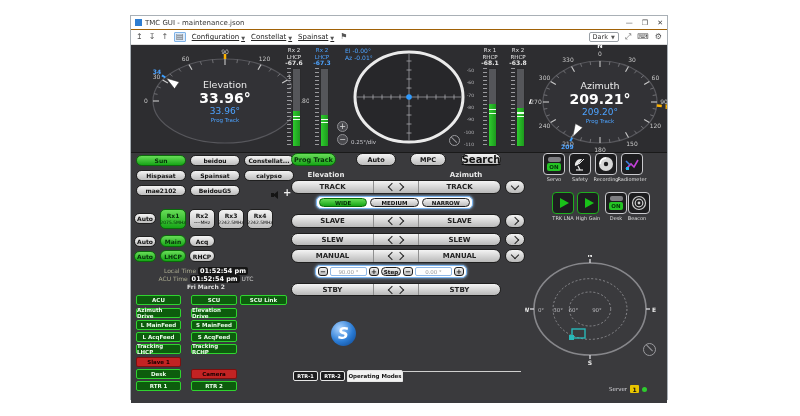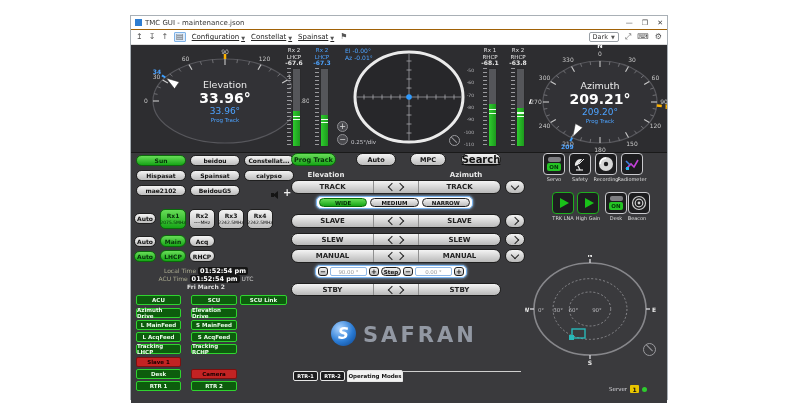--- a/index.html
+++ b/index.html
@@ -521,21 +521,20 @@
       <div class="segc">
             <span class="chv left"></span>
             <span class="chv right"></span>
           </div>
       <div class="seg">STBY</div>
     </div>
 
     <div class="logo-ic" style="left:200px;top:276px;">
           <span>S</span>
         </div>
-    <div class="logo-tx" style="left:232px;top:278px;">SAFRAN</div>
 
     <div class="tab-dark" style="left:162px;top:326px;width:25px;height:10px;">RTR-1</div>
     <div class="tab-dark" style="left:189px;top:326px;width:25px;height:10px;">RTR-2</div>
     <div class="tab-light" style="left:216px;top:325px;width:56px;height:12px;">Operating Modes</div>
     <div class="tab-line" style="left:272px;top:326px;width:118px;"></div>
 
     <div class="sq" style="left:412px;top:108px;">
       <div class="tg-off"></div>
       <div class="tg-on">ON</div>
     </div>

